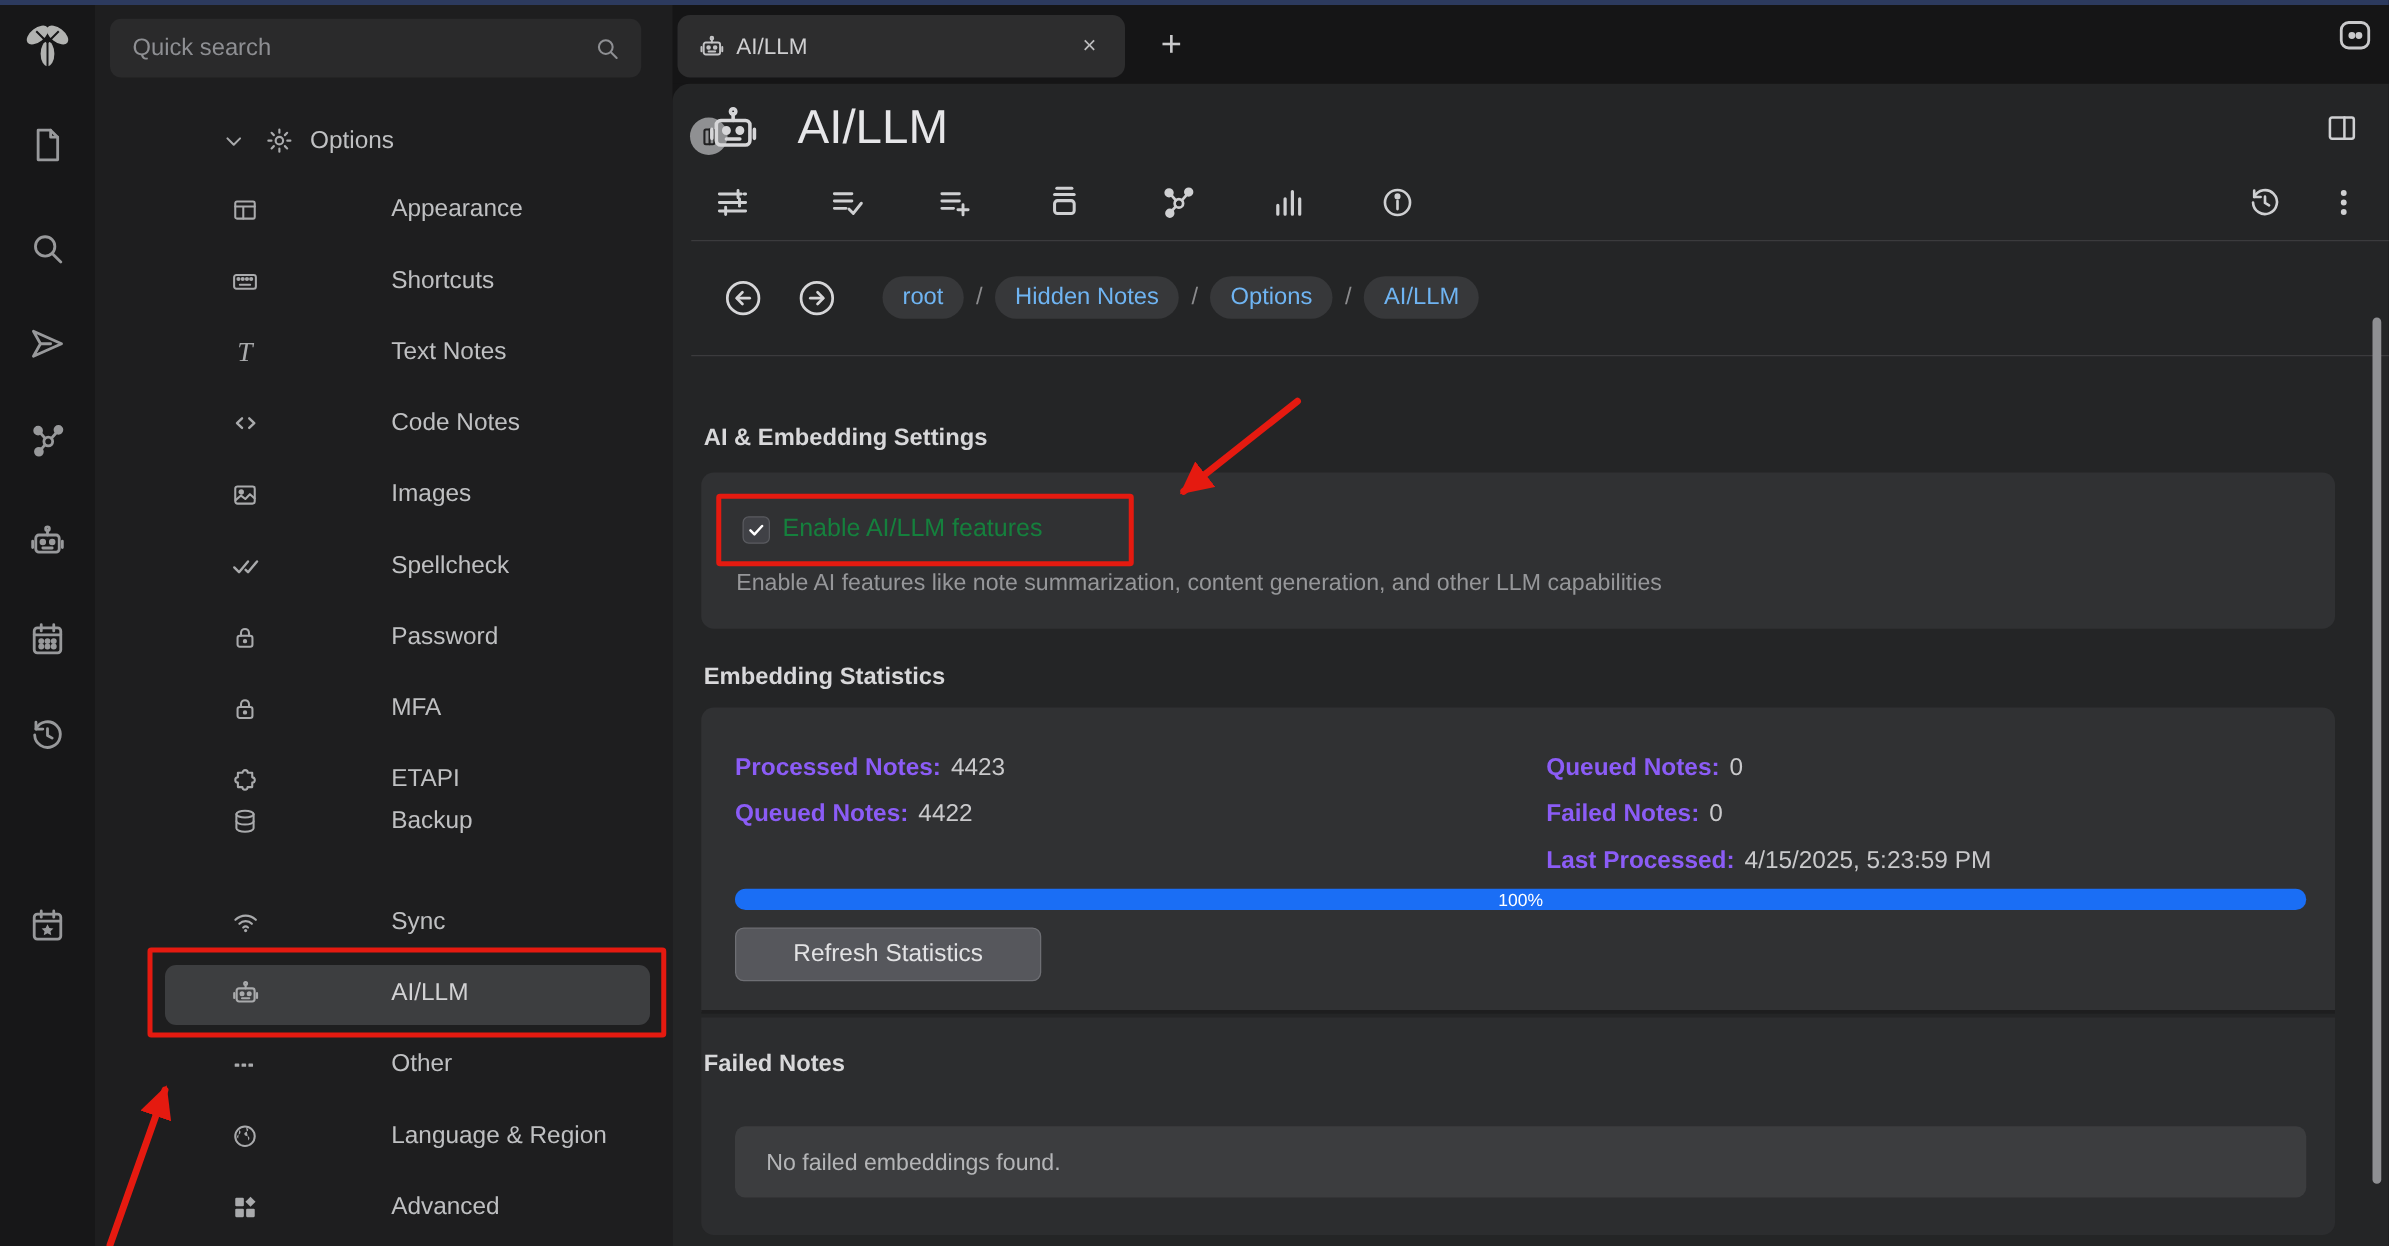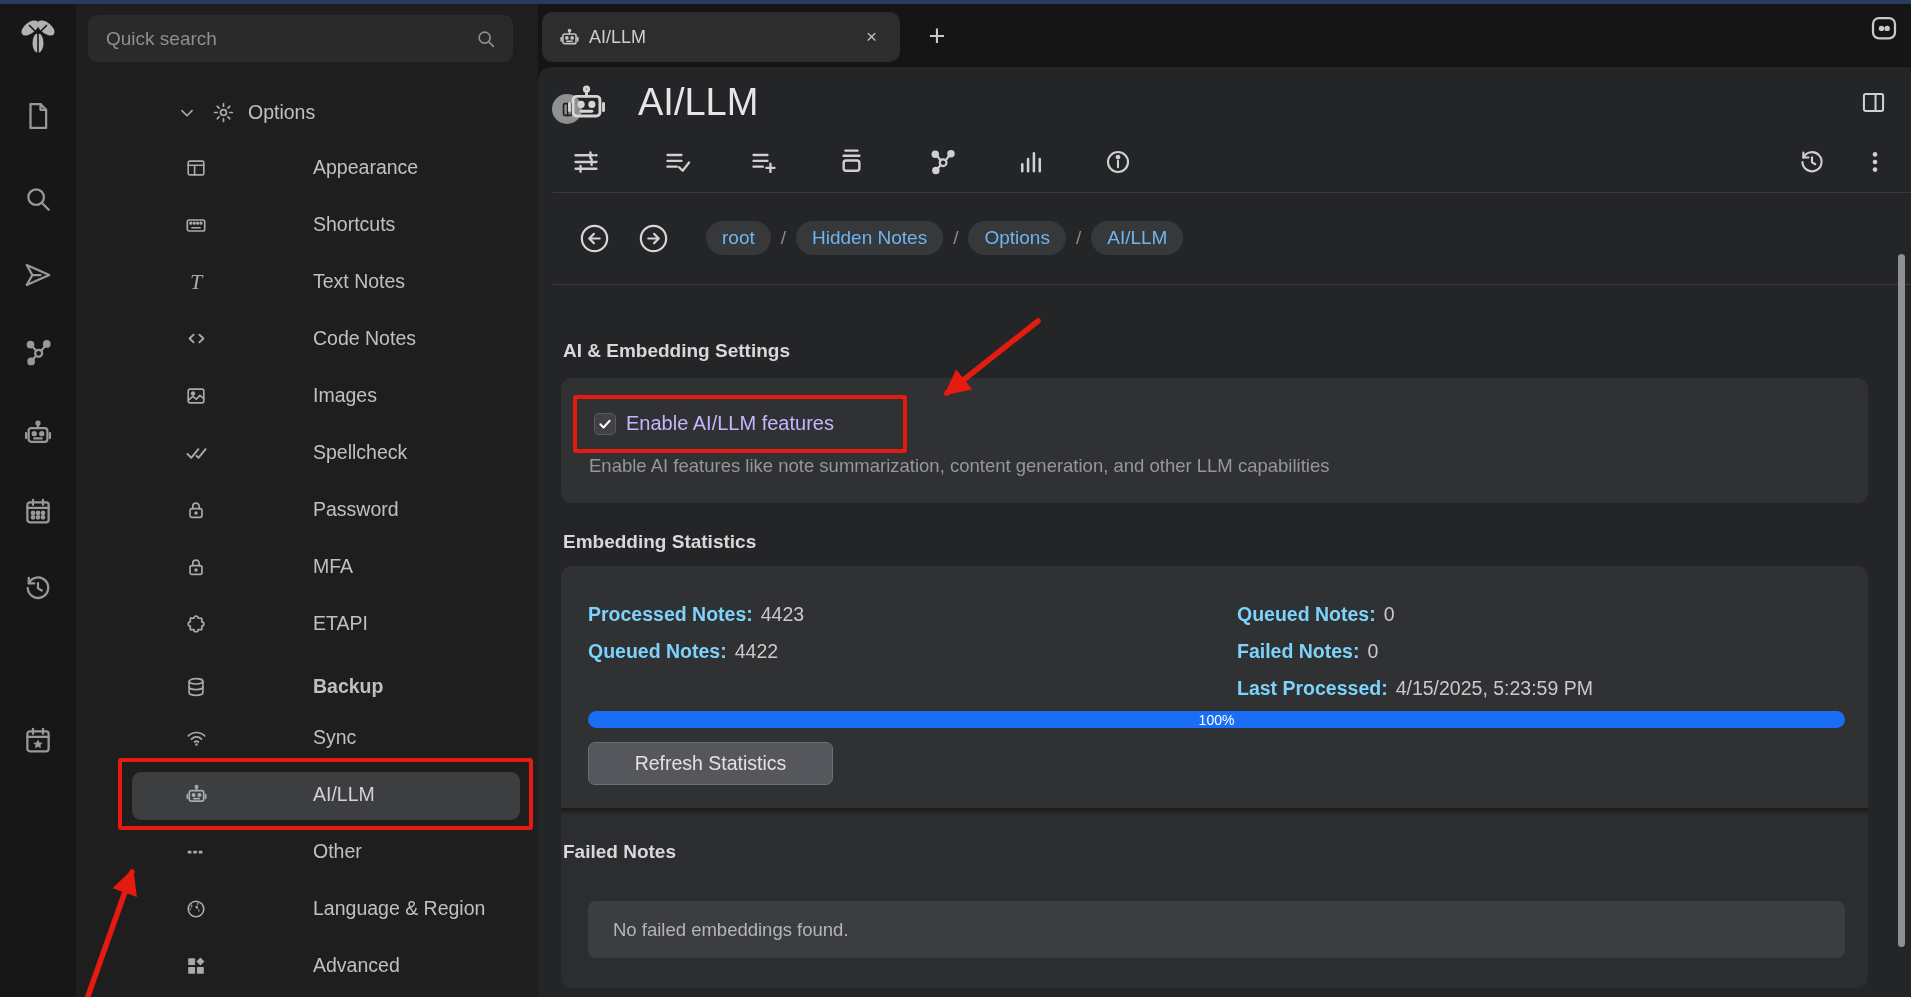--- a/index.html
+++ b/index.html
@@ -22,21 +22,21 @@
   .trow{left:76px;width:462px;height:57px;display:flex;align-items:center;color:#bfc0c2;font-size:19.5px;}
   .trow .ticon{position:absolute;left:108px;width:24px;height:24px;color:#a9aaac;display:flex;align-items:center;justify-content:center;}
   .trow .tlabel{position:absolute;left:216px;white-space:nowrap;margin-left:21px;}
   #selpill{left:132px;top:772px;width:388px;height:48px;background:#3d3e40;border-radius:9px;}
   
   #activetab{left:542px;top:12px;width:358px;height:50px;background:#2d2d2e;border-radius:10px;display:flex;align-items:center;color:#cfcfd1;}
   
   .heading{font-size:19px;font-weight:bold;color:#d8d8da;white-space:nowrap;}
   .card{background:#303133;border-radius:10px;}
   .statrow{height:37px;display:flex;align-items:center;font-size:19.5px;white-space:nowrap;}
-  .statrow b{color:#7dd3fc;margin-right:8px;}
+  .statrow b{color:#8b5cf6;margin-right:8px;}
   .statrow span{color:#c9c9cb;}
   .crumbpill{height:34px;background:#37383a;border-radius:17px;color:#6fb4f2;font-size:19px;display:inline-flex;align-items:center;
     padding:0 16px;margin:0;}
   .crumbsep{color:#8b8b8d;font-size:19px;margin:0 10px;}
   
   .redbox{border:4px solid #e51a10;border-radius:3px;box-sizing:border-box;background:transparent;z-index:40;}
   #overlay{left:0;top:0;z-index:50;pointer-events:none;}
   svg.ic{fill:none;stroke:currentColor;stroke-width:1.8;stroke-linecap:round;stroke-linejoin:round;}
   svg.icf{fill:currentColor;stroke:none;}
 </style>
@@ -231,21 +231,21 @@
   <span class="tlabel">MFA</span>
 </div>
 <div class="abs trow" style="top:595px;">
   <span class="ticon">
       <svg width="22" height="22" viewBox="0 0 24 24" class="ic">
         <path d="M9.5 4.5a2.3 2.3 0 0 1 4.6 0H18v4a2.3 2.3 0 0 1 0 4.6V17h-4a2.3 2.3 0 0 1-4.6 0H5.5v-4a2.3 2.3 0 0 1 0-4.6v-4z" transform="translate(0.3 1.2)"></path>
       </svg>
     </span>
   <span class="tlabel">ETAPI</span>
 </div>
-<div class="abs trow" style="top:658px;font-weight:bold;">
+<div class="abs trow" style="top:628px;">
   <span class="ticon">
       <svg width="22" height="22" viewBox="0 0 24 24" class="ic">
         <ellipse cx="12" cy="5.8" rx="7.5" ry="2.9"></ellipse>
         <path d="M4.5 5.8v12.4c0 1.6 3.4 2.9 7.5 2.9s7.5-1.3 7.5-2.9V5.8"></path>
         <path d="M4.5 12c0 1.6 3.4 2.9 7.5 2.9s7.5-1.3 7.5-2.9"></path>
       </svg>
     </span>
   <span class="tlabel">Backup</span>
 </div>
 <div class="abs trow" style="top:709px;">
@@ -442,21 +442,21 @@
 <div class="abs" style="left:553px;top:284px;width:1358px;height:1px;background:#3b3b3d;"></div>
 
 <div class="abs heading" style="left:563px;top:340px;">AI &amp; Embedding Settings</div>
 
 <div class="abs card" style="left:561px;top:378px;width:1307px;height:125px;"></div>
 <div class="abs" style="left:594px;top:413px;width:22px;height:22px;background:#404146;border:1px solid #5a5b60;border-radius:5px;display:flex;align-items:center;justify-content:center;box-sizing:border-box;">
   <svg width="14" height="14" viewBox="0 0 24 24" style="fill:none;stroke:#ffffff;stroke-width:3.4;stroke-linecap:round;stroke-linejoin:round;">
       <path d="M4 12.5 L9.5 18 L20 6.5"></path>
     </svg>
 </div>
-<div class="abs" style="left:626px;top:412px;font-size:20px;color:#c4b5fd;white-space:nowrap;">Enable AI/LLM features</div>
+<div class="abs" style="left:626px;top:412px;font-size:20px;color:#15803d;white-space:nowrap;">Enable AI/LLM features</div>
 <div class="abs" style="left:589px;top:455px;font-size:18.5px;color:#96979a;white-space:nowrap;">Enable AI features like note summarization, content generation, and other LLM capabilities</div>
 
 <div class="abs heading" style="left:563px;top:531px;">Embedding Statistics</div>
 
 <div class="abs card" style="left:561px;top:566px;width:1307px;height:245px;border-radius:10px 10px 0 0;border-bottom:3px solid #1e1e1f;box-sizing:border-box;"></div>
 
 <div class="abs" style="left:588px;top:596px;">
   <div class="statrow">
       <b>Processed Notes:</b>
       <span>4423</span>

